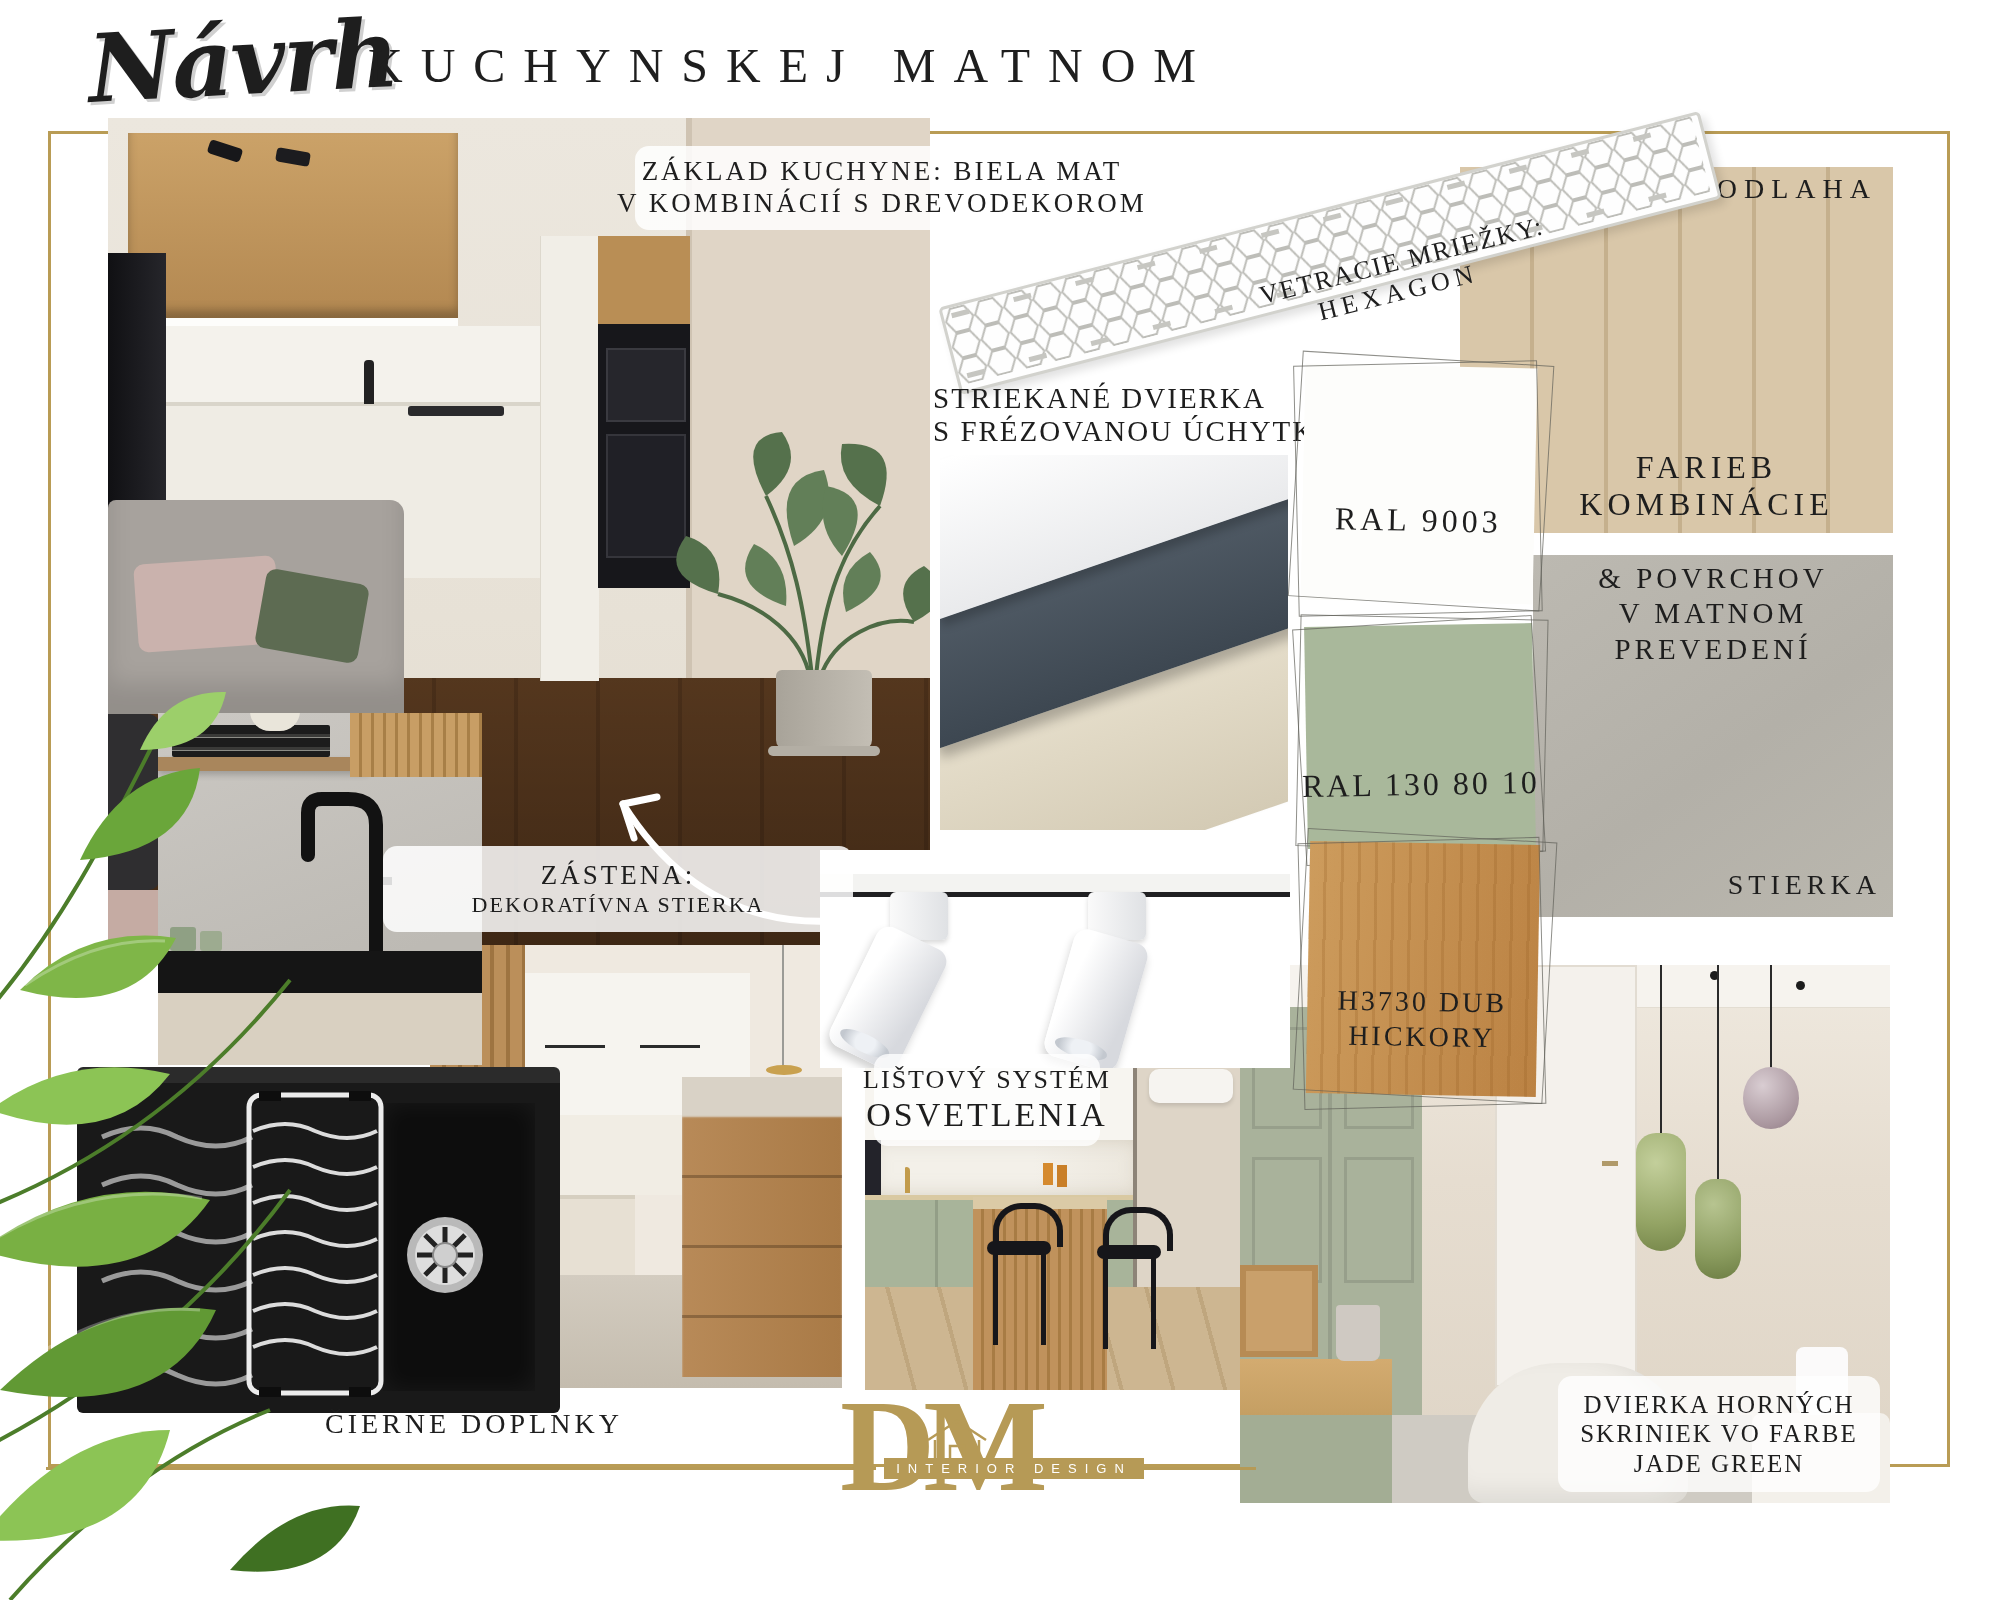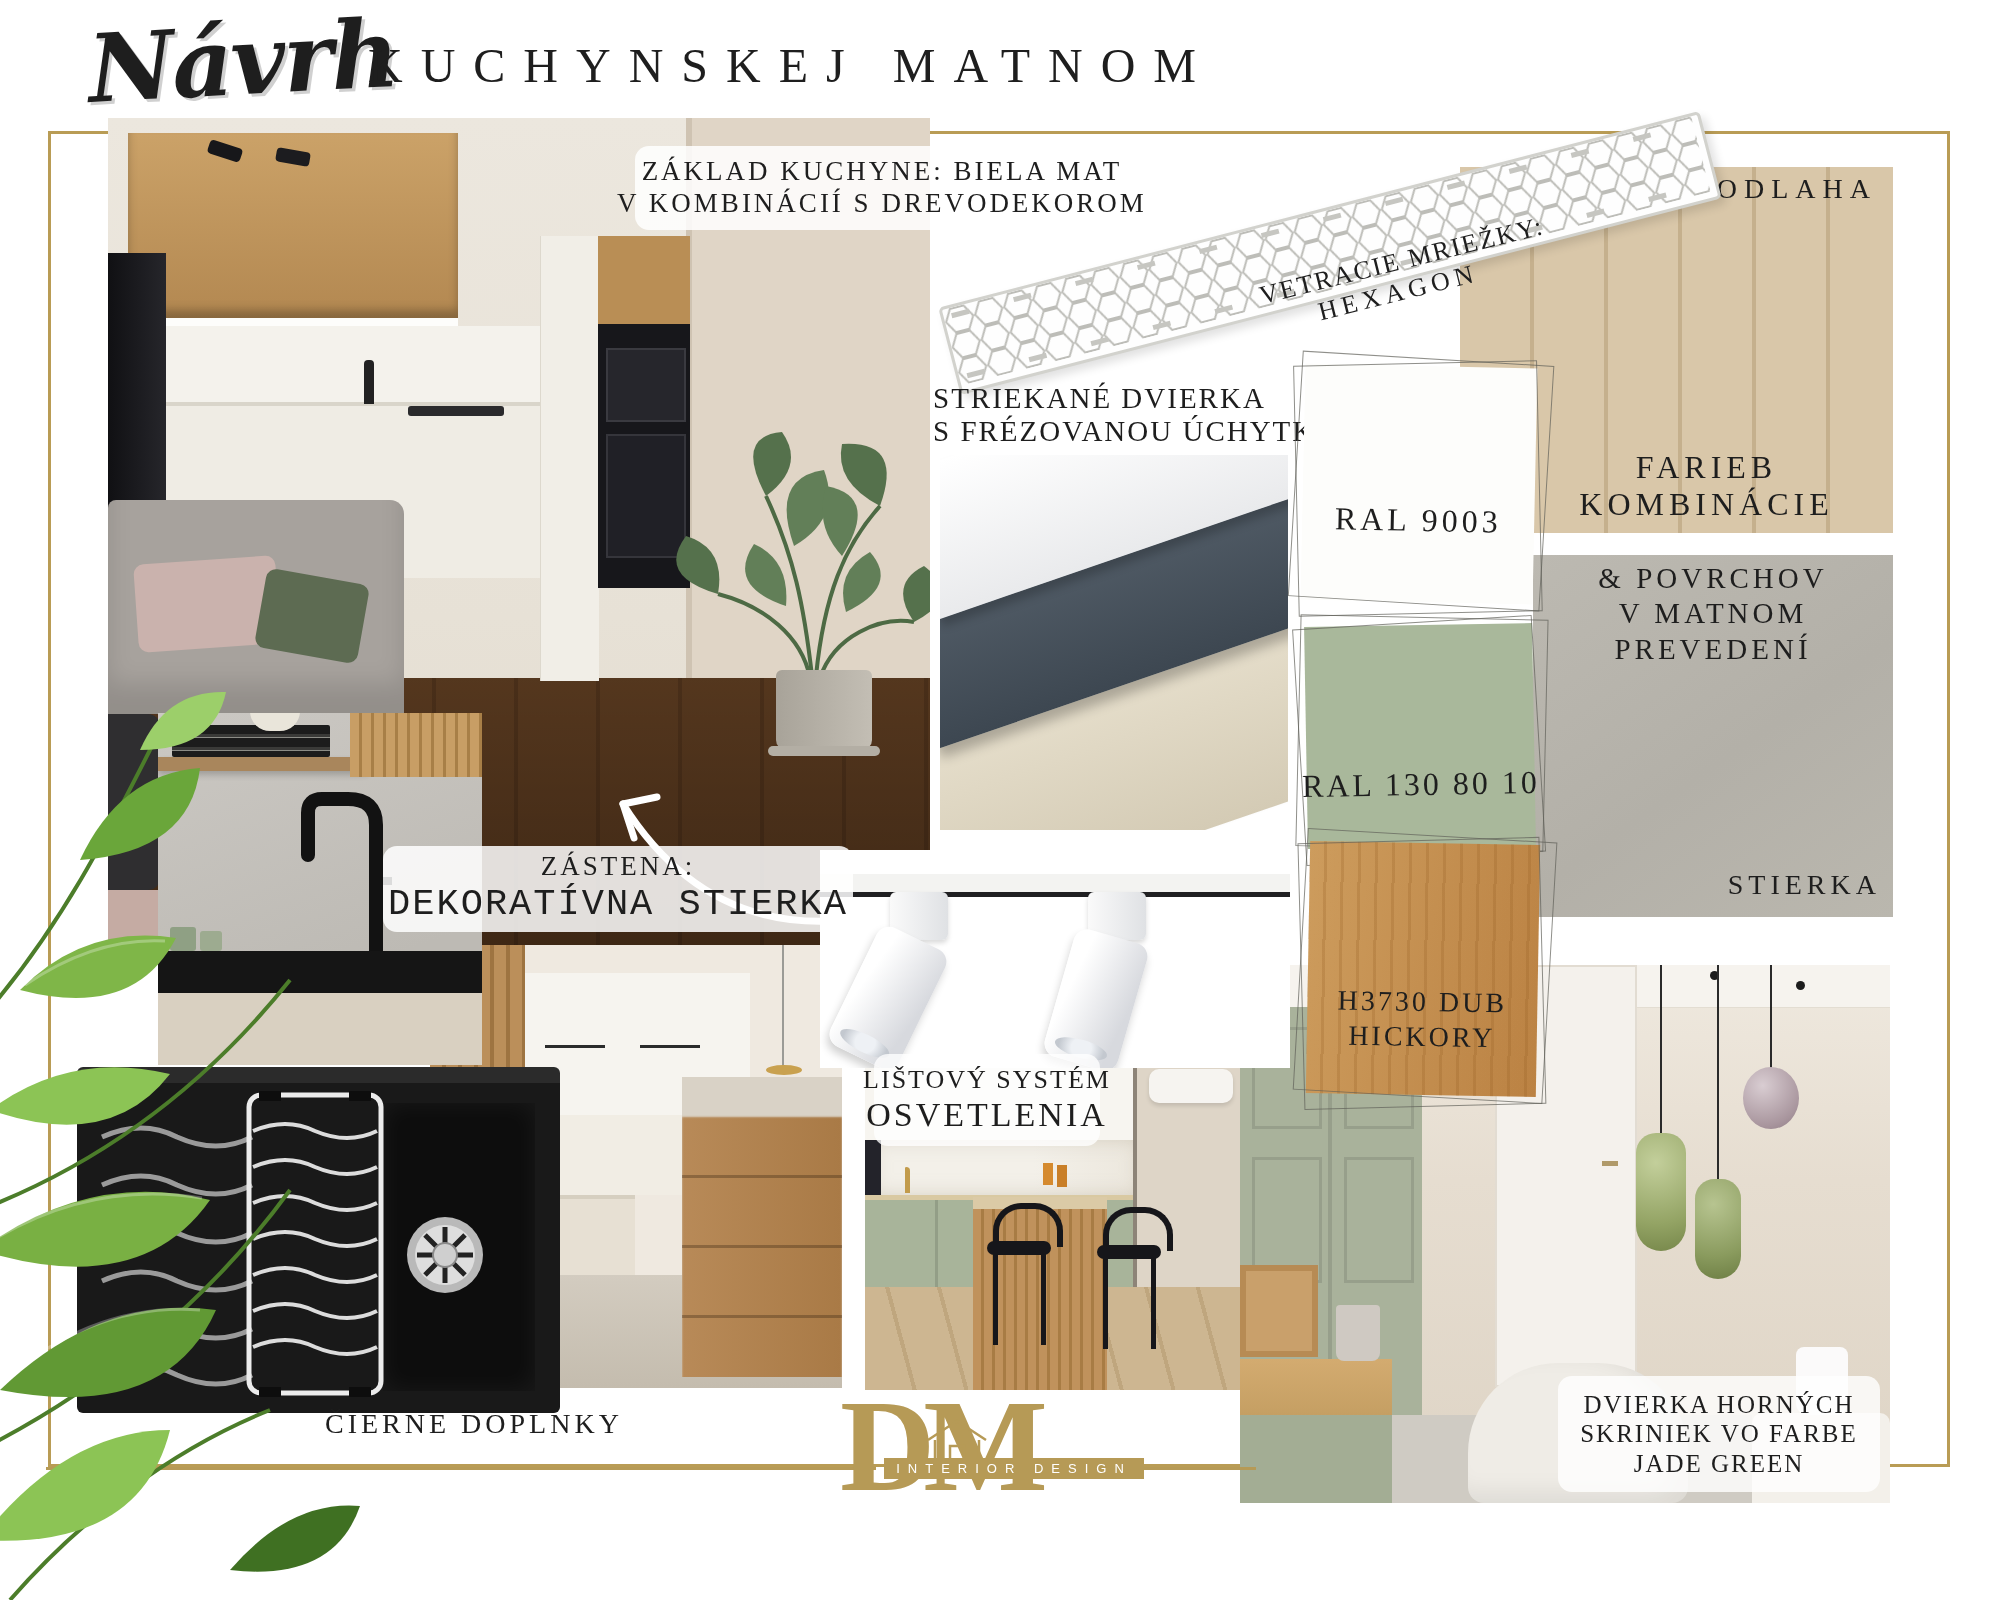--- a/index.html
+++ b/index.html
@@ -82,21 +82,21 @@
   .panel-cream{left:-56px;top:168px;width:470px;height:230px;background:linear-gradient(180deg,#ece5d3,#d4cbb5);box-shadow:0 -4px 6px rgba(0,0,0,.12);}
   
   .tracklight{left:820px;top:850px;width:470px;height:218px;background:#fff;overflow:hidden;z-index:3;}
   .tl-bar{left:0;top:24px;width:470px;height:18px;background:#f3f3f1;border-bottom:5px solid #202022;}
   .tl-mount{width:58px;height:48px;background:linear-gradient(90deg,#fafafa,#dfe1e4);border-radius:6px;box-shadow:0 3px 5px rgba(0,0,0,.15);}
   .tl-cyl{width:76px;height:132px;border-radius:14px;background:linear-gradient(100deg,#ffffff 20%,#d7d9de 85%);box-shadow:0 6px 8px rgba(0,0,0,.18);}
   .tl-lens{width:54px;height:18px;border-radius:50%;background:radial-gradient(circle at 50% 45%,#eef1f5 35%,#c3c8cf 80%);}
   
   .zastena{left:383px;top:846px;width:470px;height:86px;}
   .zastena .l1{font-size:27px;letter-spacing:3px;}
-  .zastena .l2{font-size:37px;letter-spacing:2px;font-family:Liberation Mono, monospace;}
+  .zastena .l2{font-size:22px;letter-spacing:2px;}
   
   .faucet{left:158px;top:713px;width:324px;height:352px;overflow:hidden;z-index:3;
     background:linear-gradient(160deg,#cbc8c3,#bdbab4 70%);}
   .fp-shelf{left:0;top:44px;width:210px;height:14px;background:#a9865c;box-shadow:0 4px 6px rgba(0,0,0,.2);}
   .fp-books{left:14px;top:12px;width:158px;height:32px;background:repeating-linear-gradient(180deg,#1c1c1c 0 9px,#3a3a38 9px 12px,#8c8c86 12px 13px);border-radius:2px;}
   .fp-bowl{left:92px;top:-2px;width:50px;height:20px;background:#e9e5da;border-radius:0 0 24px 24px;}
   .fp-slats{left:192px;top:0;width:132px;height:64px;background:repeating-linear-gradient(90deg,#c89e65 0 9px,#a87f47 9px 12px);}
   .fp-counter{left:0;top:238px;width:324px;height:42px;background:#151515;}
   .fp-front{left:0;top:280px;width:324px;height:72px;background:#d9d0c1;}
   .fp-cup1{left:12px;top:214px;width:26px;height:24px;background:#8fa084;border-radius:3px;}

